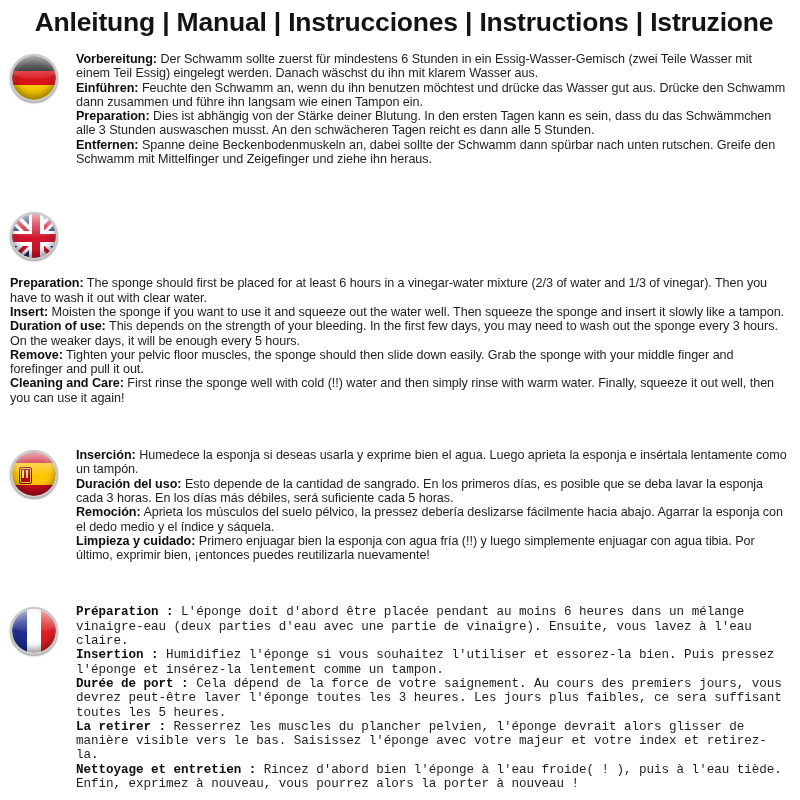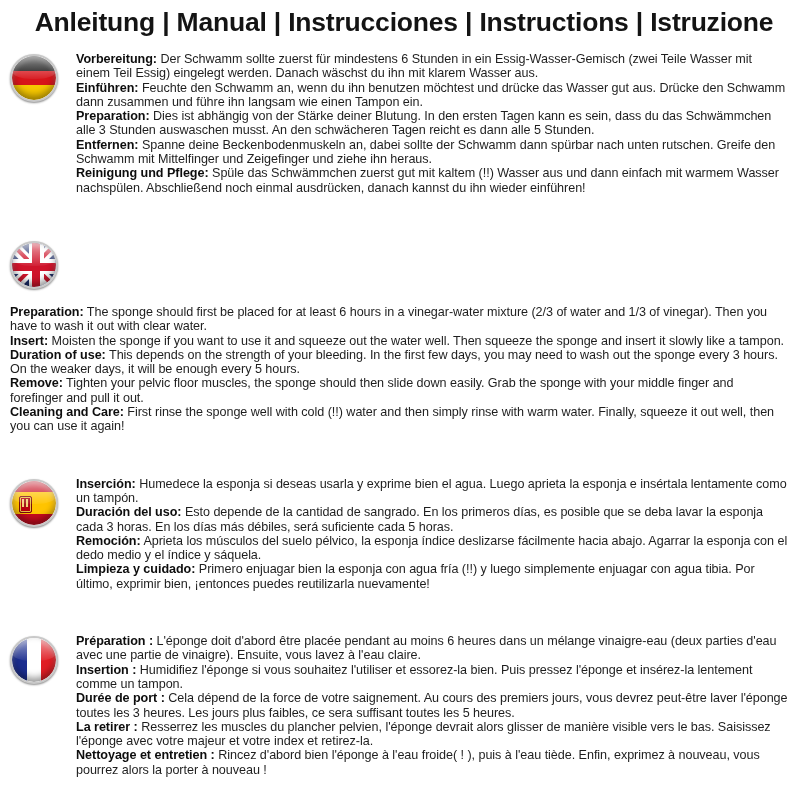--- a/index.html
+++ b/index.html
@@ -151,21 +151,21 @@
     text-align: left;
     letter-spacing: -0.05px;
   }
   .para b {
     font-weight: bold;
     color: #0d0d0d;
   }
   .blk-de { margin-top: 2px; }
   .blk-gb { margin-top: 44px; flex-direction: column; }
   .blk-es { margin-top: 43px; }
-  .blk-fr { margin-top: 43px; }
+  .blk-fr { margin-top: 43px; font-family: Liberation Mono, monospace; }
   .blk-it { margin-top: 38px; }
 </style>
 </head>
 <body>
 
 <div class="page">
 
   <div class="title">Anleitung | Manual | Instrucciones | Instructions | Istruzione</div>
 
   <div class="sections">
@@ -176,21 +176,20 @@
           <div class="inner"></div>
           <div class="gloss"></div>
           <div class="rimshade"></div>
         </div>
       </div>
       <div class="text-cell">
         <p class="para"><b>Vorbereitung:</b><span> Der Schwamm sollte zuerst für mindestens 6 Stunden in ein Essig-Wasser-Gemisch (zwei Teile Wasser mit einem Teil Essig) eingelegt werden. Danach wäschst du ihn mit klarem Wasser aus.</span></p>
         <p class="para"><b>Einführen:</b><span> Feuchte den Schwamm an, wenn du ihn benutzen möchtest und drücke das Wasser gut aus. Drücke den Schwamm dann zusammen und führe ihn langsam wie einen Tampon ein.</span></p>
         <p class="para"><b>Preparation:</b><span> Dies ist abhängig von der Stärke deiner Blutung. In den ersten Tagen kann es sein, dass du das Schwämmchen alle 3 Stunden auswaschen musst. An den schwächeren Tagen reicht es dann alle 5 Stunden.</span></p>
         <p class="para"><b>Entfernen:</b><span> Spanne deine Beckenbodenmuskeln an, dabei sollte der Schwamm dann spürbar nach unten rutschen. Greife den Schwamm mit Mittelfinger und Zeigefinger und ziehe ihn heraus.</span></p>
-        <p class="para"><b>Reinigung und Pflege:</b><span> Spüle das Schwämmchen zuerst gut mit kaltem (!!) Wasser aus und dann einfach mit warmem Wasser nachspülen. Abschließend noch einmal ausdrücken, danach kannst du ihn wieder einführen!</span></p>
       </div>
     </div>
 
     <div class="lang-block blk-gb">
       <div class="flag-cell">
         <div class="flag fl-gb">
           <div class="inner">
             <i class="d1"></i>
               <i class="d2"></i>
               <i class="d3"></i>
@@ -219,21 +218,21 @@
           <div class="inner">
               <div class="crest"></div>
             </div>
           <div class="gloss"></div>
           <div class="rimshade"></div>
         </div>
       </div>
       <div class="text-cell">
         <p class="para"><b>Inserción:</b><span> Humedece la esponja si deseas usarla y exprime bien el agua. Luego aprieta la esponja e insértala lentamente como un tampón.</span></p>
         <p class="para"><b>Duración del uso:</b><span> Esto depende de la cantidad de sangrado. En los primeros días, es posible que se deba lavar la esponja cada 3 horas. En los días más débiles, será suficiente cada 5 horas.</span></p>
-        <p class="para"><b>Remoción:</b><span> Aprieta los músculos del suelo pélvico, la esponja índice deslizarse fácilmente hacia abajo. Agarrar la esponja con el dedo medio y el índice y sáquela.</span></p>
+        <p class="para"><b>Remoción:</b><span> Aprieta los músculos del suelo pélvico, la pressez debería deslizarse fácilmente hacia abajo. Agarrar la esponja con el dedo medio y el índice y sáquela.</span></p>
         <p class="para"><b>Limpieza y cuidado:</b><span> Primero enjuagar bien la esponja con agua fría (!!) y luego simplemente enjuagar con agua tibia. Por último, exprimir bien, ¡entonces puedes reutilizarla nuevamente!</span></p>
       </div>
     </div>
 
     <div class="lang-block blk-fr">
       <div class="flag-cell">
         <div class="flag fl-fr">
           <div class="inner"></div>
           <div class="gloss"></div>
           <div class="rimshade"></div>

